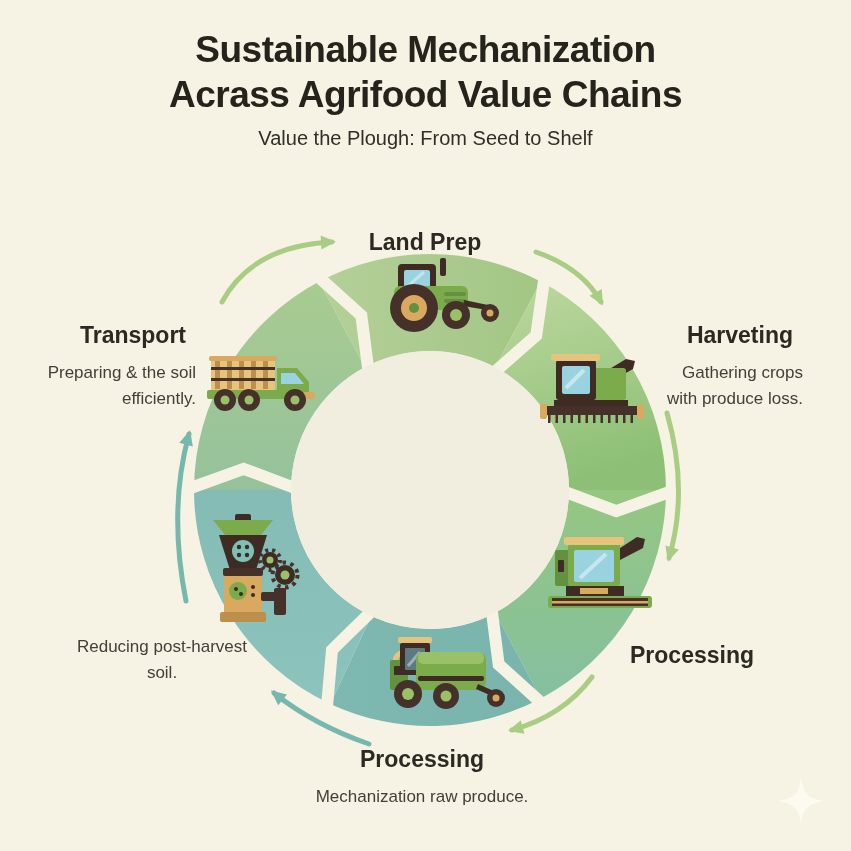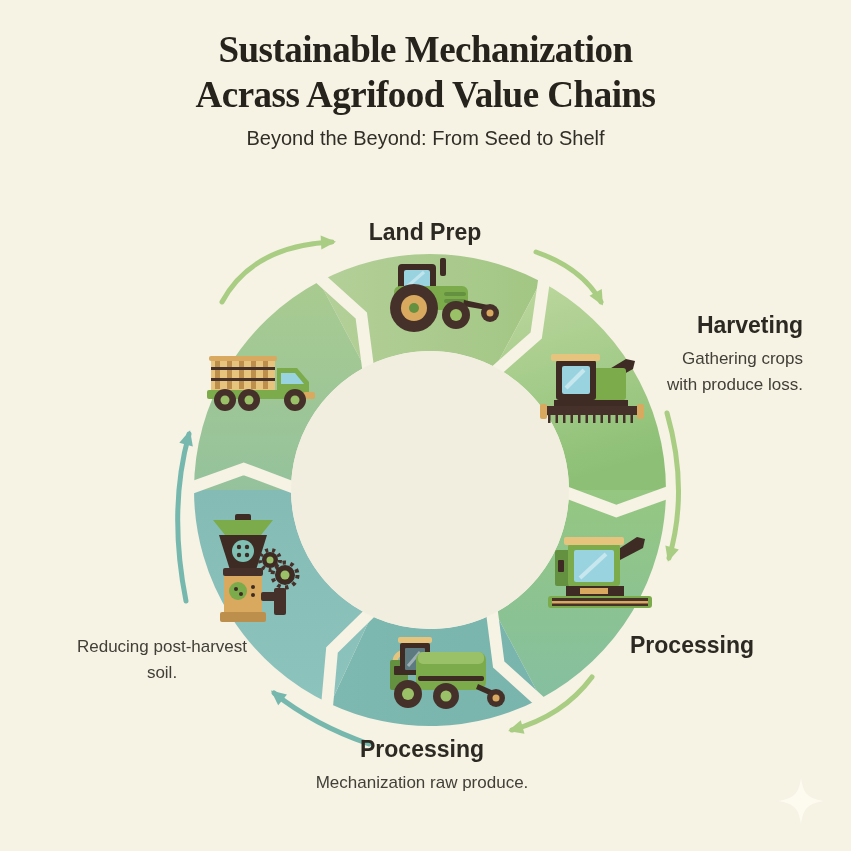--- a/index.html
+++ b/index.html
@@ -2,24 +2,24 @@
 <html style="--c-background: #f6f2e4; --c-inner-circle: #f1eee0; --c-title-text: #26231c; --c-subtitle-text: #302e26; --c-heading-text: #2b2922; --c-body-text: #413f37; --c-seg-land-1: #b4d099; --c-seg-land-2: #a2c684; --c-seg-harv-1: #bed89f; --c-seg-harv-2: #8dc076; --c-seg-procr-1: #95c781; --c-seg-procr-2: #85bfa0; --c-seg-procb-1: #7db9b0; --c-seg-procb-2: #79b4ad; --c-seg-stor-1: #8dc3bd; --c-seg-stor-2: #84bcb5; --c-seg-trans-1: #a9cb90; --c-seg-trans-2: #95c29c; --c-arrow-green: #a8cd83; --c-arrow-teal: #76b8ad; --c-sparkle: #fdfbf0; --c-machine-green: #7cab4c; --c-machine-green-light: #9ac167; --c-machine-green-dark: #649140; --c-wheel-brown: #46312a; --c-brown-dark: #3d2b24; --c-tan: #d8a95e; --c-tan-light: #e6c47e; --c-tan-dark: #bc8f4c; --c-window-blue: #9ad3e0; --c-window-dark: #5d7a80; --c-teal-emblem: #7fc0b4;"><head>
 <meta charset="utf-8">
 <style>
   html,body{margin:0;padding:0;background:#e8e4d6;}
   body{font-family:"Liberation Sans",sans-serif;}
   #canvas{position:relative;width:851px;height:851px;margin:0 auto;
           background:var(--c-background,#f6f2e4);overflow:hidden;}
   #scene{position:absolute;left:0;top:0;}
   .title-block{position:absolute;top:27px;left:0;width:100%;text-align:center;}
   .title-line{font-size:37px;font-weight:bold;line-height:45px;letter-spacing:-0.5px;
-              color:var(--c-title-text,#26231c);font-family:Liberation Serif, serif;}
+              color:var(--c-title-text,#26231c);}
   .subtitle{margin-top:10px;font-size:20px;color:var(--c-subtitle-text,#302e26);}
   .stage{position:absolute;}
-  .stage h3{margin:0;font-size:23px;line-height:1.2;font-weight:bold;color:var(--c-heading-text,#2b2922);}
+  .stage h3{margin:10px;font-size:23px;line-height:1.2;font-weight:bold;color:var(--c-heading-text,#2b2922);}
   .stage p{margin:6px 0 0;font-size:17px;line-height:1.55;color:var(--c-body-text,#413f37);}
   .ta-c{text-align:center}.ta-r{text-align:right}.ta-l{text-align:right}
   
   .mg{fill:var(--c-machine-green)} .mgl{fill:var(--c-machine-green-light)}
   .mgd{fill:var(--c-machine-green-dark)}
   .wb{fill:var(--c-wheel-brown)} .bd{fill:var(--c-brown-dark)}
   .tn{fill:var(--c-tan)} .tnl{fill:var(--c-tan-light)} .tnd{fill:var(--c-tan-dark)}
   .wbl{fill:var(--c-window-blue)} .wdk{fill:var(--c-window-dark)} .tm{fill:var(--c-teal-emblem)}
   .swb{stroke:var(--c-wheel-brown)} .stnd{stroke:var(--c-tan-dark)} .stnl{stroke:var(--c-tan-light)}
 </style>
@@ -197,21 +197,21 @@
     <path d="M592,677 Q563,716 512,730" fill="none" stroke-width="5" stroke-linecap="round" marker-end="url(#mh-green)" stroke="#a8cd83"></path>
     <path d="M369,744 Q314,725 274,693" fill="none" stroke-width="5" stroke-linecap="round" marker-end="url(#mh-teal)" stroke="#76b8ad"></path>
     <path d="M186,601 Q168,510 189,434" fill="none" stroke-width="5" stroke-linecap="round" marker-end="url(#mh-teal)" stroke="#76b8ad"></path>
 
     <path transform="translate(801,801)" d="M0,-23 C2.5,-7 7,-2.5 23,0 C7,2.5 2.5,7 0,23 C-2.5,7 -7,2.5 -23,0 C-7,-2.5 -2.5,-7 0,-23 Z" fill="#fdfbf0"></path>
   </svg>
 
   <div class="title-block">
     <div class="title-line">Sustainable Mechanization</div>
     <div class="title-line">Acrass Agrifood Value Chains</div>
-    <div class="subtitle">Beyond the Beyond: From Seed to Shelf</div>
+    <div class="subtitle">Value the Plough: From Seed to Shelf</div>
   </div>
 
   <div class="stage ta-c" style="left:325px;top:219px;width:200px;">
     <h3>Land Prep</h3>
   </div>
 
   <div class="stage ta-l" style="left:653px;top:312px;width:150px;">
     <h3>Harveting</h3>
     <p>Gathering crops with produce loss.</p>
   </div>
@@ -222,14 +222,18 @@
 
   <div class="stage ta-c" style="left:312px;top:736px;width:220px;">
     <h3>Processing</h3>
     <p>Mechanization raw produce.</p>
   </div>
 
   <div class="stage ta-c" style="left:67px;top:628px;width:190px;">
     <p>Reducing post-harvest soil.</p>
   </div>
 
+  <div class="stage ta-r" style="left:20px;top:312px;width:176px;">
+    <h3>Transport</h3>
+    <p>Preparing &amp; the soil efficiently.</p>
+  </div>
 
 </div>
 
 </body></html>

